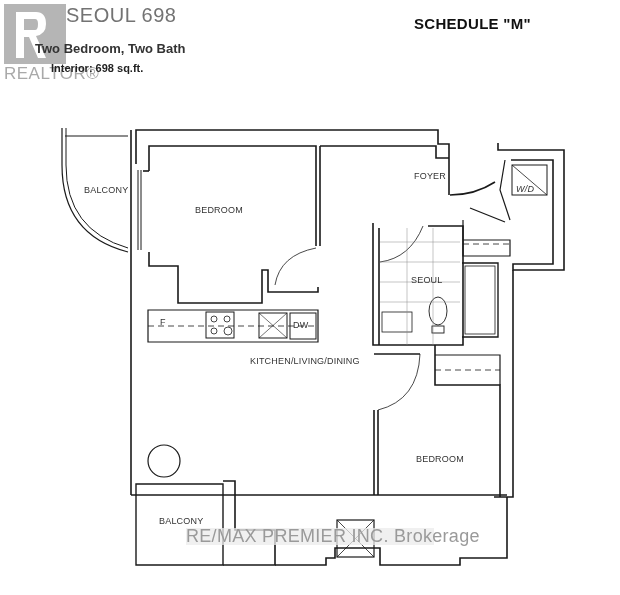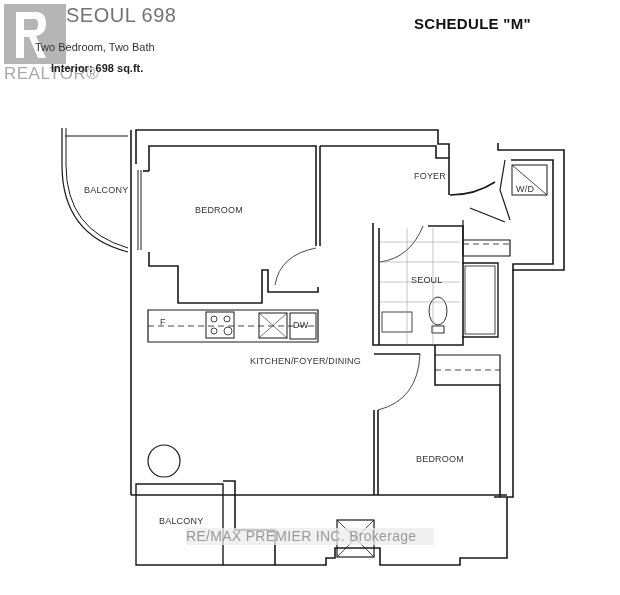--- a/index.html
+++ b/index.html
@@ -2,26 +2,26 @@
 <html><head>
 <meta charset="utf-8">
 <style>
   html, body { margin:0; padding:0; background:#ffffff; }
   body { width:620px; height:595px; position:relative; overflow:hidden; font-family:"Liberation Sans", sans-serif; color:#111; }
   .logo { position:absolute; left:0; top:0; width:72px; height:84px;padding-left:25px; }
   .logo-box { position:absolute; left:4px; top:4px; width:62px; height:60px; background:#b5b5b5; }
   .logo-r { position:absolute; left:16px; top:8px; width:34px; height:50px; }
   .logo-text { position:absolute; left:4px; top:64px; font-size:17px; color:#a9a9a9; letter-spacing:0.5px; }
   .title { position:absolute; left:34px; top:4px; font-size:20px; font-weight:normal; color:#737373; letter-spacing:0.5px;margin-left:32px; }
-  .subtitle { position:absolute; left:35px; top:41px; font-size:11px; font-weight:normal; color:#333; }
+  .subtitle { position:absolute; left:35px; top:41px; font-size:13px; font-weight:bold; color:#333; }
   .interior { position:absolute; left:51px; top:62px; font-size:11px; font-weight:bold; color:#222; }
   .schedule { position:absolute; left:414px; top:15px; font-size:15px; font-weight:bold; color:#111; letter-spacing:0.3px; }
   .plan { position:absolute; left:0; top:0; width:620px; height:595px; }
   .room-label { position:absolute; font-size:9px; color:#333; letter-spacing:0.2px; }
-  .watermark { position:absolute; left:186px; top:528px; width:248px; height:17px; background:rgba(235,235,235,0.75); color:#9a9a9a; font-size:14px; line-height:17px; letter-spacing:0.3px; white-space:nowrap; }
+  .watermark { position:absolute; left:186px; top:528px; width:248px; height:17px; background:rgba(235,235,235,0.75); color:#9a9a9a; font-size:18px; line-height:17px; letter-spacing:0.3px; white-space:nowrap; }
 </style>
 </head>
 <body>
 
 <div class="logo">
   <div class="logo-box">
     <svg class="logo-r" viewBox="0 0 34 50" style="position:absolute;left:10px;top:6px;">
       <path d="M2 2 H22 Q32 2 32 14 Q32 24 22 26 L32 48 H24 L15 27 H10 V48 H2 Z M10 9 V20 H21 Q24 20 24 14 Q24 9 21 9 Z" fill="#ffffff"></path>
     </svg>
   </div>
@@ -110,21 +110,21 @@
     <path d="M138 170 V250" stroke-width="1"></path>
     <path d="M141 170 V250" stroke-width="1"></path>
 
     <path d="M275 285 Q280 255 316 248" stroke-width="0.8"></path>
   </g>
 </svg>
 
 <div class="room-label" style="left:84px;top:185px;">BALCONY</div>
 <div class="room-label" style="left:195px;top:205px;">BEDROOM</div>
 <div class="room-label" style="left:404px;top:171px;padding-left:10px;">FOYER</div>
-<div class="room-label" style="left:516px;top:184px;">W/D</div>
+<div class="room-label" style="left:516px;top:184px;font-style:italic;">W/D</div>
 <div class="room-label" style="left:411px;top:275px;">SEOUL</div>
 <div class="room-label" style="left:160px;top:317px;">F</div>
 <div class="room-label" style="left:293px;top:320px;">DW</div>
-<div class="room-label" style="left:250px;top:356px;">KITCHEN/FOYER/DINING</div>
+<div class="room-label" style="left:250px;top:356px;">KITCHEN/LIVING/DINING</div>
 <div class="room-label" style="left:416px;top:454px;">BEDROOM</div>
 <div class="room-label" style="left:159px;top:516px;">BALCONY</div>
 
 <div class="watermark">RE/MAX PREMIER INC. Brokerage</div>
 
 </body></html>

